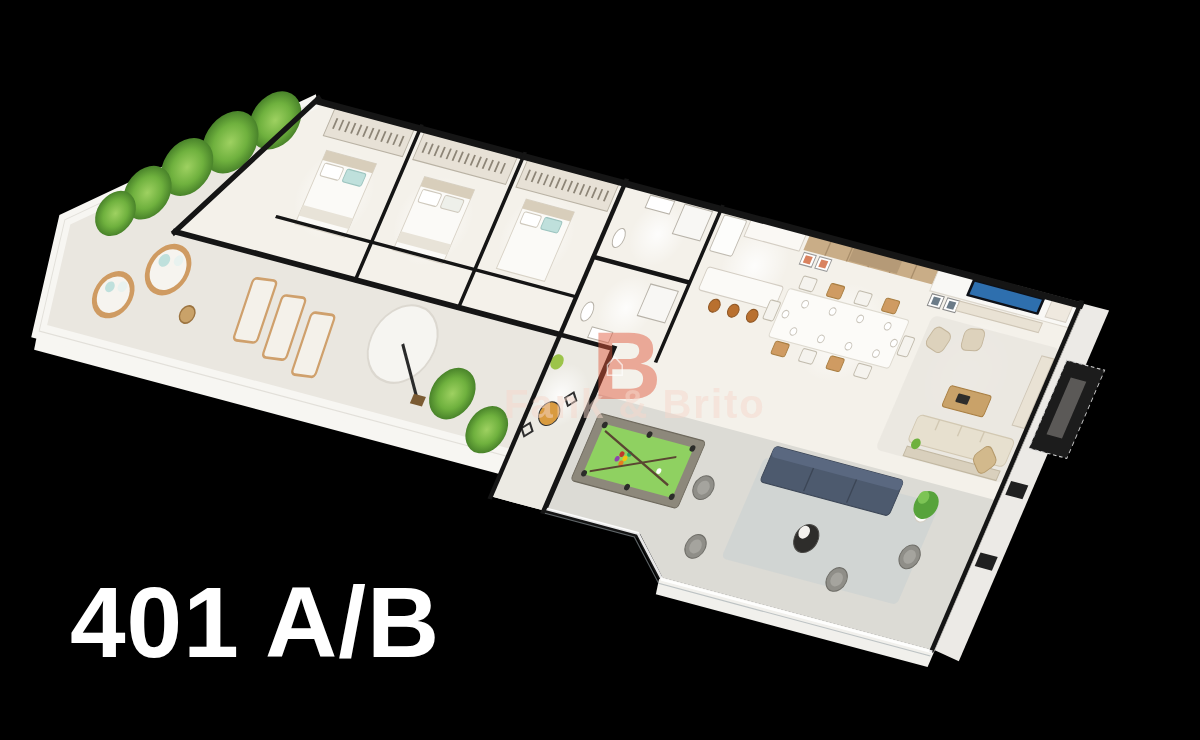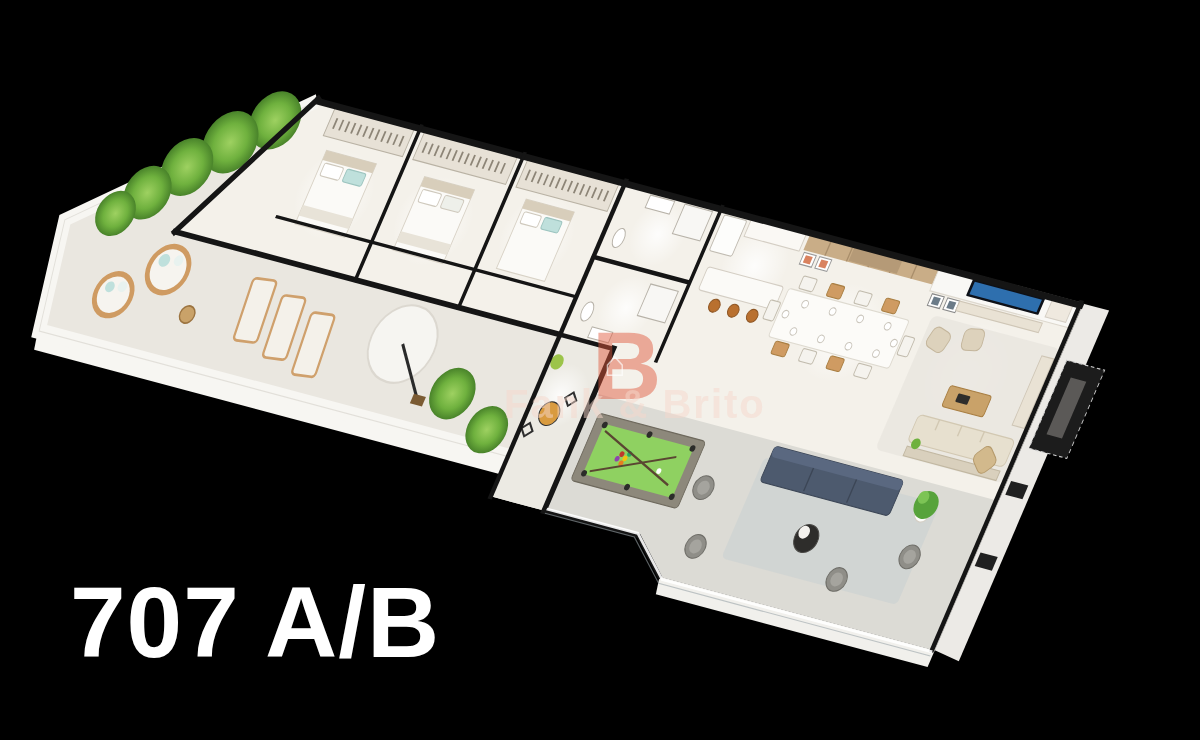--- a/index.html
+++ b/index.html
@@ -313,14 +313,14 @@
       <rect x="1124" y="170" width="20" height="13" fill="#202020"></rect>
       <rect x="1124" y="238" width="20" height="13" fill="#202020"></rect>
     </g>
   </svg>
   </div>
 
   <div class="wm-logo">B</div>
   <div class="wm-house">⌂</div>
   <div class="wm-text">Fank &amp; Brito</div>
 
-  <div class="unit-label">707 A/B</div>
+  <div class="unit-label">401 A/B</div>
 </div>
 
 </body></html>

